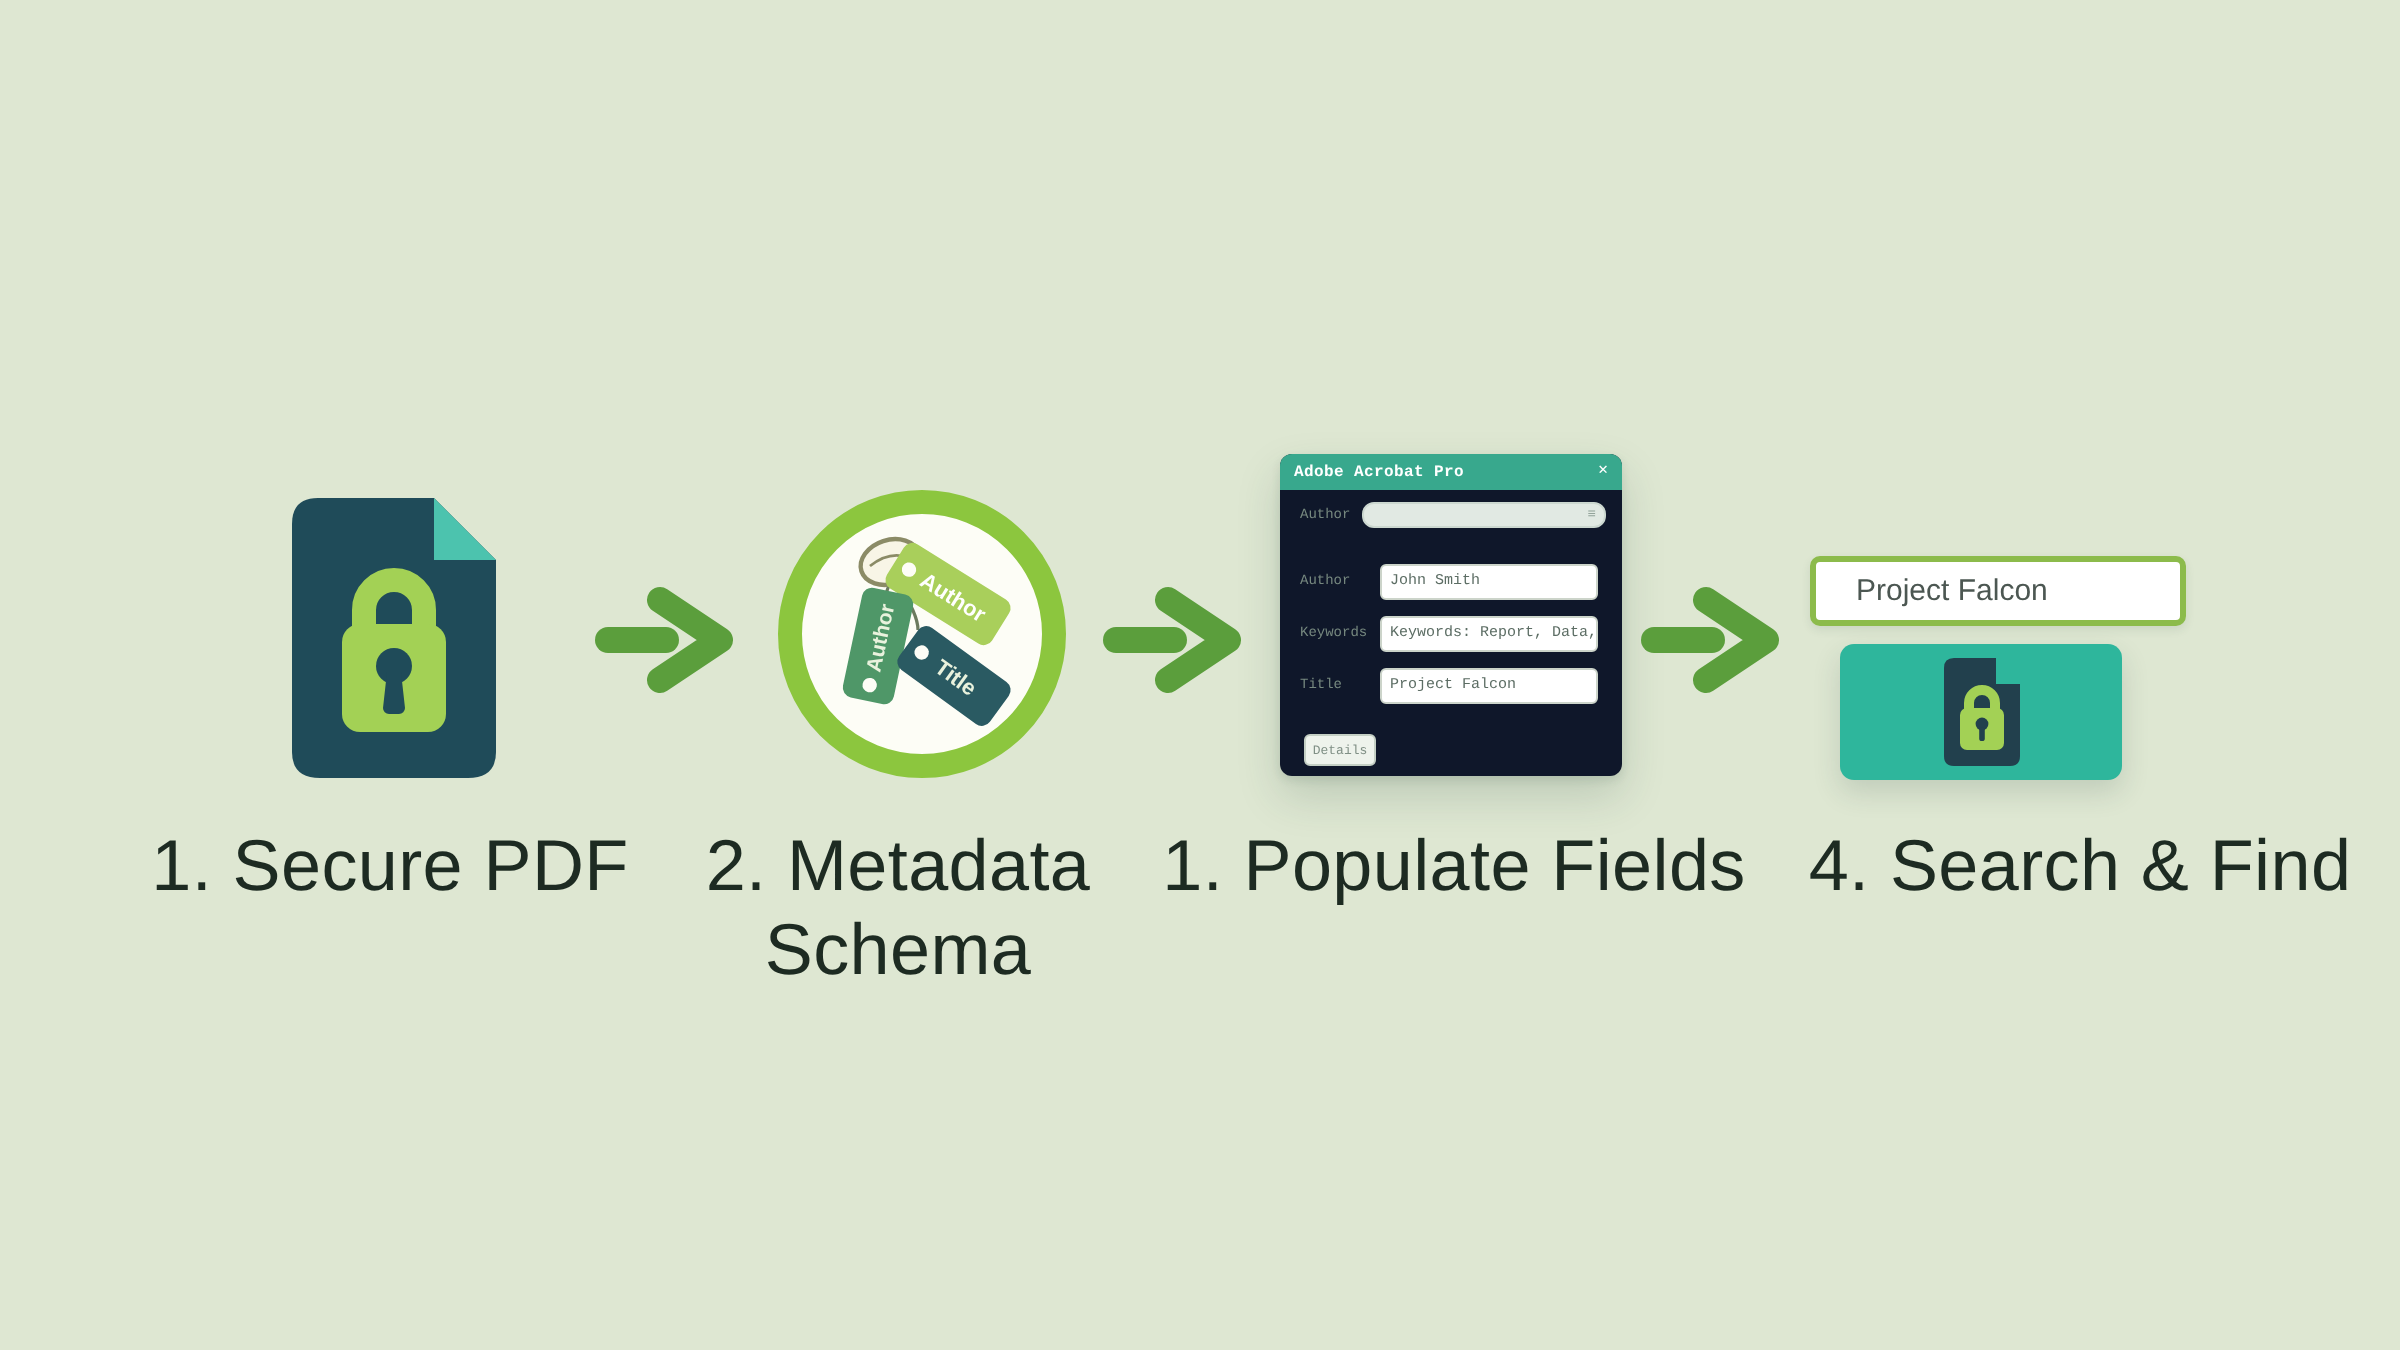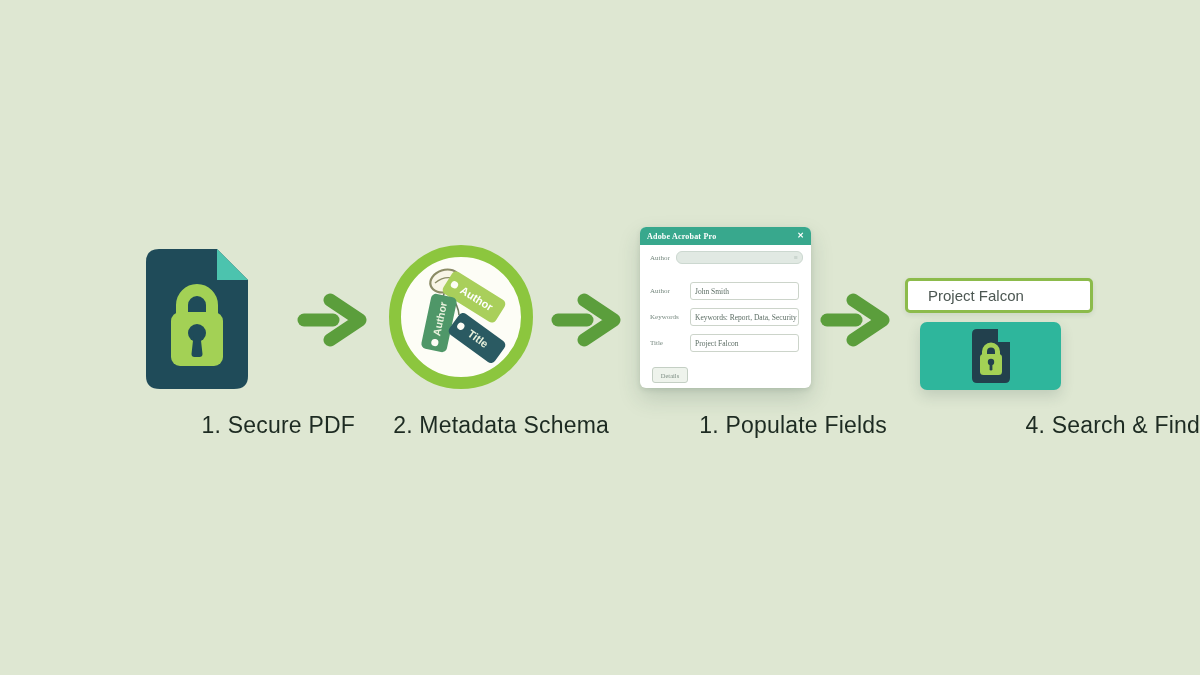--- a/index.html
+++ b/index.html
@@ -5,33 +5,33 @@
   html,body{margin:0;padding:0;}
   body{
     width:1200px;height:675px;position:relative;overflow:hidden;
     background:#dee7d2;
     font-family:"Liberation Sans","DejaVu Sans",sans-serif;
   }
   .abs{position:absolute;}
 
   
   .caption{
-    position:absolute;top:412px;width:320px;text-align:right;
-    font-size:23px;color:#1d2b22;letter-spacing:.2px;
+    position:absolute;top:412px;width:320px;text-align:center;
+    font-size:36px;color:#1d2b22;letter-spacing:.2px;
   }
 
   
   .arrow{position:absolute;top:291px;width:74px;height:58px;}
 
   
   .dialog{
     position:absolute;left:640px;top:227px;width:171px;height:161px;
-    background:#ffffff;border-radius:6px;
+    background:#0f172a;border-radius:6px;
     box-shadow:0 10px 22px rgba(40,70,60,.18), 0 2px 5px rgba(40,70,60,.12);
-    display:flex;flex-direction:column;font-family:Liberation Serif, serif;
+    display:flex;flex-direction:column;font-family:Liberation Mono, monospace;
   }
   .dialog-titlebar{
     height:18px;background:#38a88d;border-radius:6px 6px 0 0;
     display:flex;align-items:center;justify-content:space-between;
     padding:0 7px;color:#ffffff;
   }
   .dialog-title{font-size:8px;font-weight:bold;letter-spacing:.2px;}
   .dialog-close{font-size:8px;font-weight:bold;cursor:pointer;line-height:1;}
   .dialog-toprow{
     display:flex;align-items:center;gap:6px;padding:6px 8px 2px 10px;

